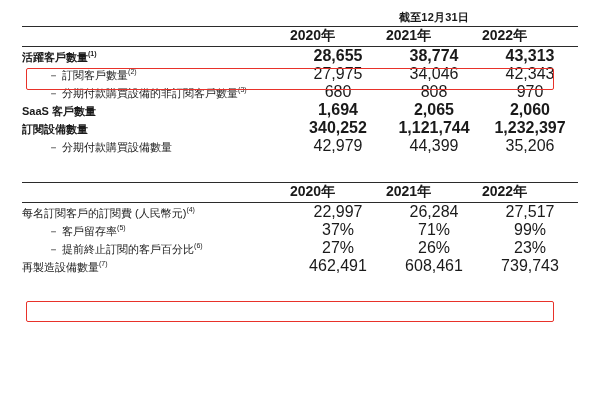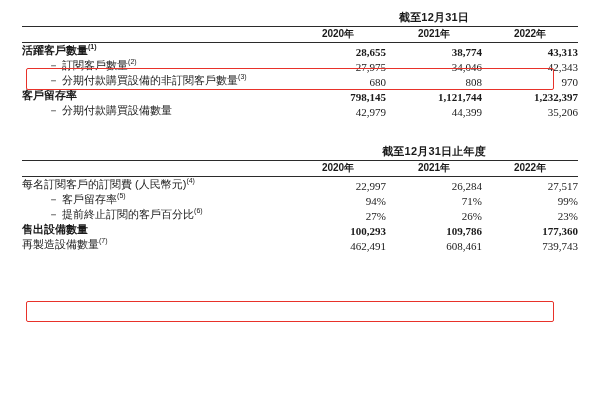--- a/index.html
+++ b/index.html
@@ -41,45 +41,44 @@
     padding-bottom: 3px;
     letter-spacing: 0.2px;
   }
   .hdr-rule td {
     border-bottom: 1px solid #2b2b2b;
     height: 1px;
     font-size: 0;
     line-height: 0;
   }
   .hdr-year {
-    text-align: center;
-    font-size: 10px;
+    text-align: left;
+    font-size: 14px;
     font-weight: bold;
     padding: 4px 10px 5px 0;
   }
   .row-rule td {
     border-bottom: 1px solid #2b2b2b;
     height: 1px;
     font-size: 0;
     line-height: 0;
   }
 
   .lbl {
     font-size: 11px;
     padding: 3px 0 3px 0;
     white-space: nowrap;
   }
   .lbl.bold { font-weight: bold; }
   .lbl.indent { padding-left: 26px; }
   .num {
-    text-align: right;
-    font-size: 11px;
+    text-align: center;
+    font-size: 16px;
     padding: 3px 10px 3px 0;
     white-space: nowrap;
-    font-family: Liberation Serif, serif;
   }
   .num.bold { font-weight: bold; }
   sup {
     font-size: 7px;
     vertical-align: super;
     line-height: 0;
   }
   .spacer-lg { height: 26px; }
 
   
@@ -136,22 +135,28 @@
         <td class="num">34,046</td>
         <td class="num">42,343</td>
       </tr>
       <tr>
         <td class="lbl indent"><span>－ 分期付款購買設備的非訂閱客戶數量</span><sup>(3)</sup></td>
         <td class="num">680</td>
         <td class="num">808</td>
         <td class="num">970</td>
       </tr>
       <tr>
-        <td class="lbl bold"><span>客戶留存率</span><sup></sup></td>
-        <td class="num bold">798,145</td>
+        <td class="lbl bold"><span>SaaS 客戶數量</span><sup></sup></td>
+        <td class="num bold">1,694</td>
+        <td class="num bold">2,065</td>
+        <td class="num bold">2,060</td>
+      </tr>
+      <tr>
+        <td class="lbl bold"><span>訂閱設備數量</span><sup></sup></td>
+        <td class="num bold">340,252</td>
         <td class="num bold">1,121,744</td>
         <td class="num bold">1,232,397</td>
       </tr>
       <tr>
         <td class="lbl indent"><span>－ 分期付款購買設備數量</span><sup></sup></td>
         <td class="num">42,979</td>
         <td class="num">44,399</td>
         <td class="num">35,206</td>
       </tr>
     </tbody>
@@ -160,24 +165,20 @@
   <div class="spacer-lg"></div>
 
   <table class="fin">
     <colgroup>
       <col class="c-label">
         <col class="c-num">
         <col class="c-num">
         <col class="c-num">
     </colgroup>
     <tbody>
-      <tr>
-        <td></td>
-        <td class="hdr-span" colspan="3">截至12月31日止年度</td>
-      </tr>
       <tr class="hdr-rule">
         <td></td>
         <td colspan="3"></td>
       </tr>
       <tr>
         <td></td>
         <td class="hdr-year">2020年</td>
         <td class="hdr-year">2021年</td>
         <td class="hdr-year">2022年</td>
       </tr>
@@ -186,37 +187,31 @@
       </tr>
 
       <tr>
         <td class="lbl"><span>每名訂閱客戶的訂閱費 (人民幣元)</span><sup>(4)</sup></td>
         <td class="num">22,997</td>
         <td class="num">26,284</td>
         <td class="num">27,517</td>
       </tr>
       <tr>
         <td class="lbl indent"><span>－ 客戶留存率</span><sup>(5)</sup></td>
-        <td class="num">94%</td>
+        <td class="num">37%</td>
         <td class="num">71%</td>
         <td class="num">99%</td>
       </tr>
       <tr>
         <td class="lbl indent"><span>－ 提前終止訂閱的客戶百分比</span><sup>(6)</sup></td>
         <td class="num">27%</td>
         <td class="num">26%</td>
         <td class="num">23%</td>
       </tr>
       <tr>
-        <td class="lbl bold"><span>售出設備數量</span><sup></sup></td>
-        <td class="num bold">100,293</td>
-        <td class="num bold">109,786</td>
-        <td class="num bold">177,360</td>
-      </tr>
-      <tr>
         <td class="lbl"><span>再製造設備數量</span><sup>(7)</sup></td>
         <td class="num">462,491</td>
         <td class="num">608,461</td>
         <td class="num">739,743</td>
       </tr>
     </tbody>
   </table>
 
   <div class="hl-box" id="hl-active" style="border-color: rgb(232, 50, 42);"></div>
   <div class="hl-box" id="hl-retention" style="border-color: rgb(232, 50, 42);"></div>

